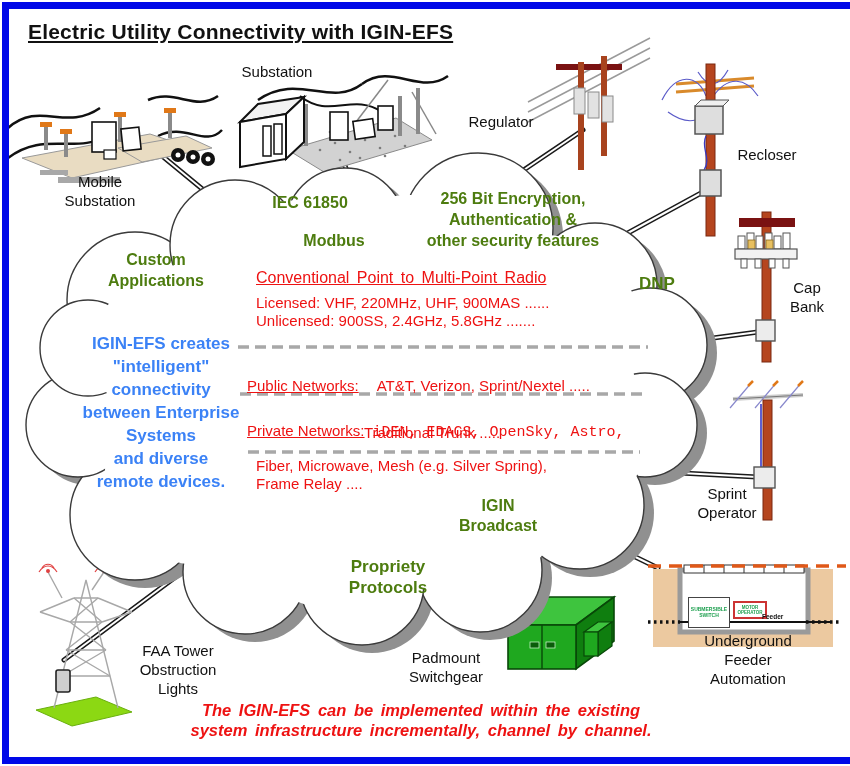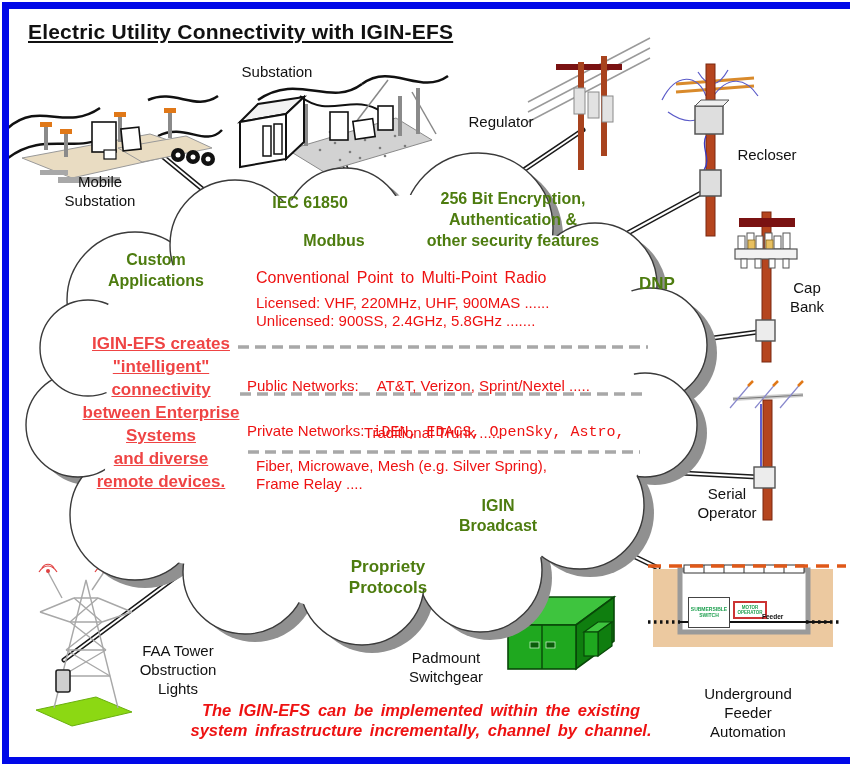--- a/index.html
+++ b/index.html
@@ -3,23 +3,23 @@
 <meta charset="utf-8">
 <style>
   html,body{margin:0;padding:0;background:#fff;}
   #stage{position:relative;width:850px;height:766px;background:#fff;overflow:hidden;
          font-family:"Liberation Sans",sans-serif;padding-left:32px;}
   #frame{position:absolute;left:2px;top:2px;right:2px;bottom:2px;border:7px solid #0008e8;pointer-events:none;z-index:50;}
   .abs{position:absolute;white-space:pre-line;}
   .ctr{transform:translateX(-50%);text-align:center;}
   .blue{color:#4d7c0f;font-weight:bold;}
   .red{color:#ee1212;}
-  .blk{color:#ef4444;font-weight:bold;text-decoration:underline;}
+  .blk{color:#3b82f6;font-weight:bold;}
   .lbl{color:#111;font-weight:normal;font-size:15px;line-height:19px;}
-  .u{}
+  .u{text-decoration:underline;}
   #title{font-size:21px;font-weight:bold;color:#111;text-decoration:underline;letter-spacing:.2px;}
   #footer{font-style:italic;font-weight:bold;color:#ee1212;font-size:16.5px;line-height:20px;word-spacing:3px;}
   svg{position:absolute;left:0;top:0;}
   .tinybox{display:flex;align-items:center;justify-content:center;text-align:center;
            background:#fff;color:#1fa050;font-weight:bold;line-height:1.15;}
 </style>
 </head>
 <body>
 
 <div id="stage">
@@ -292,28 +292,28 @@
 
   <div id="title" class="abs" style="left:28px;top:20px;">Electric Utility Connectivity with IGIN-EFS</div>
 
   <div class="abs ctr lbl" style="left:277px;top:62px;">Substation</div>
   <div class="abs ctr lbl" style="left:100px;top:172px;">Mobile
 Substation</div>
   <div class="abs ctr lbl" style="left:501px;top:97px;margin-top:15px;">Regulator</div>
   <div class="abs ctr lbl" style="left:767px;top:145px;">Recloser</div>
   <div class="abs ctr lbl" style="left:807px;top:278px;">Cap
 Bank</div>
-  <div class="abs ctr lbl" style="left:727px;top:484px;">Serial
+  <div class="abs ctr lbl" style="left:727px;top:484px;">Sprint
 Operator</div>
   <div class="abs ctr lbl" style="left:178px;top:641px;">FAA Tower
 Obstruction
 Lights</div>
   <div class="abs ctr lbl" style="left:446px;top:648px;">Padmount
 Switchgear</div>
-  <div class="abs ctr lbl" style="left:748px;top:684px;">Underground Feeder
+  <div class="abs ctr lbl" style="left:748px;top:631px;">Underground Feeder
 Automation</div>
 
   <div class="abs ctr blue" style="left:310px;top:194px;font-size:16px;">IEC 61850</div>
   <div class="abs ctr blue" style="left:334px;top:232px;font-size:16px;">Modbus</div>
   <div class="abs ctr blue" style="left:513px;top:188px;font-size:16px;line-height:21px;">256 Bit Encryption,
 Authentication &amp;
 other security features</div>
   <div class="abs ctr blue" style="left:156px;top:249px;font-size:16px;line-height:21px;">Custom
 Applications</div>
   <div class="abs ctr blue" style="left:657px;top:274px;font-size:17px;">DNP</div>

